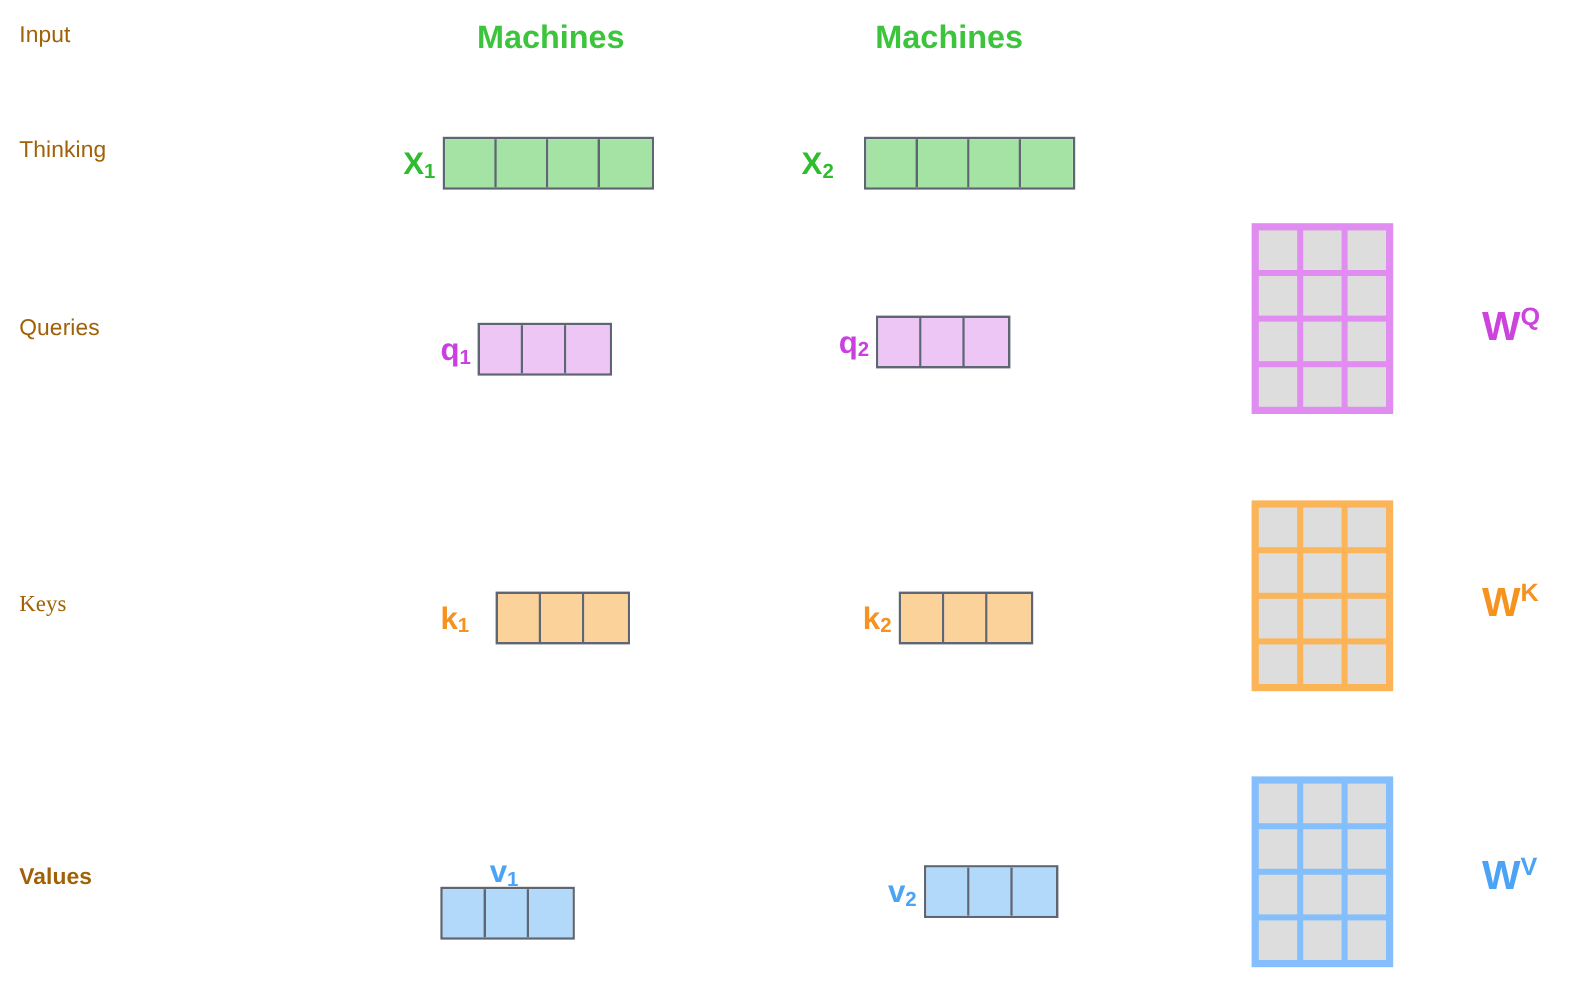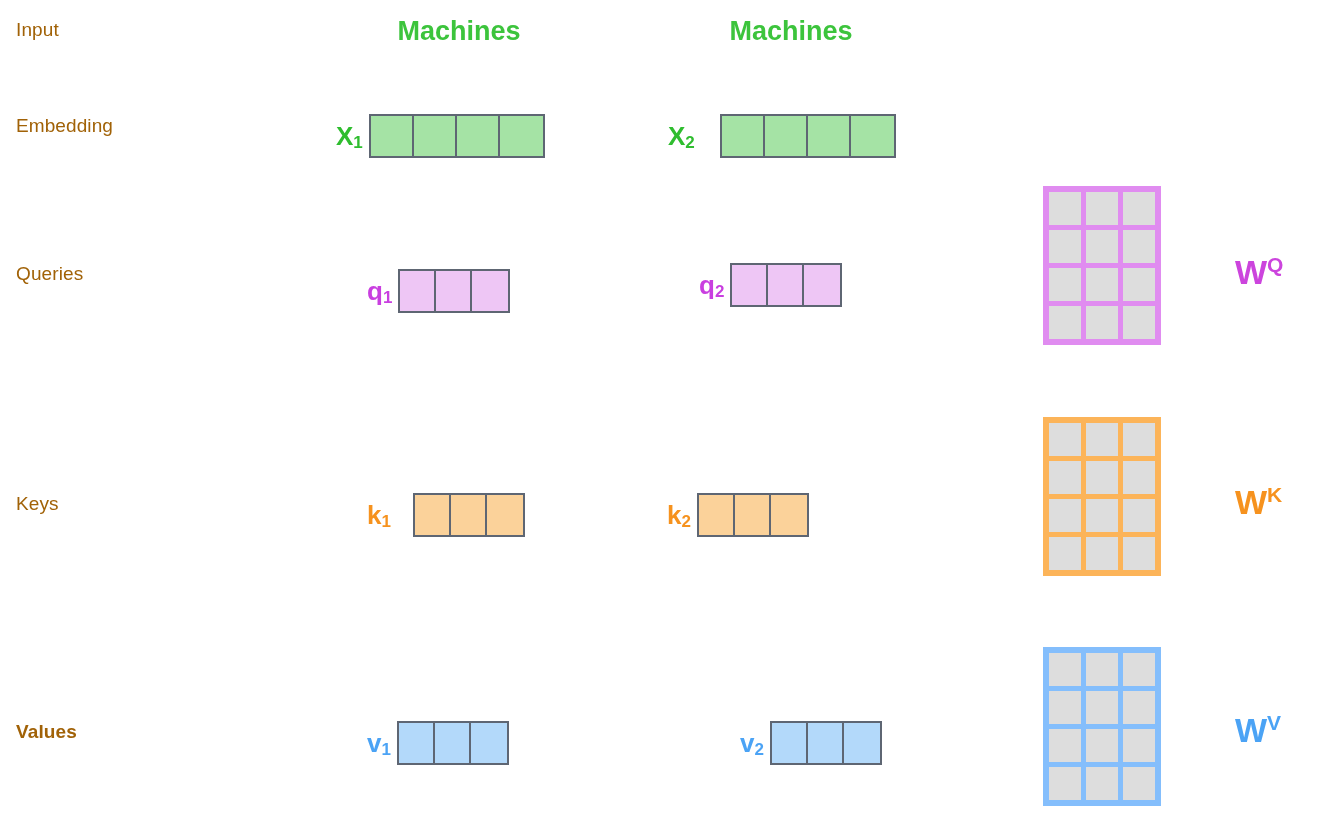--- a/index.html
+++ b/index.html
@@ -125,25 +125,25 @@
   }
   .w-q { color: #cc44dd; }
   .w-k { color: #f6921e; }
   .w-v { color: #4ba3f5; }
 </style>
 </head>
 <body>
 
 <div class="row-label" style="top:20px;">Input</div>
 
-<div class="row-label" style="top:116px;">Embedding</div>
+<div class="row-label" style="top:116px;">Thinking</div>
 
 <div class="row-label" style="top:264px;">Queries</div>
 
-<div class="row-label" style="top:494px;">Keys</div>
+<div class="row-label" style="top:494px;font-family:Liberation Serif, serif;">Keys</div>
 
 <div class="row-label" style="top:722px;font-weight:bold;">Values</div>
 
 <div class="word-header" style="top:18px; left:373px; width:172px;">Machines</div>
 
 <div class="word-header" style="top:18px; left:705px; width:172px;">Machines</div>
 
 <div class="vec emb" style="top:106px; left:336px;">
   <span class="vec-label">
     <span>X</span><sub>1</sub>
@@ -194,32 +194,32 @@
   <span class="vec-label">
     <span>k</span><sub>1</sub>
   </span>
   <span class="vec-cells">
     <span class="cell"></span>
     <span class="cell"></span>
     <span class="cell"></span>
   </span>
 </div>
 
-<div class="vec key" style="top:485px; left:667px;text-align:center;">
+<div class="vec key" style="top:485px; left:719px;text-align:center;">
   <span class="vec-label">
     <span>k</span><sub>2</sub>
   </span>
   <span class="vec-cells">
     <span class="cell"></span>
     <span class="cell"></span>
     <span class="cell"></span>
   </span>
 </div>
 
-<div class="vec val" style="top:713px; left:367px;">
+<div class="vec val" style="top:713px; left:367px;flex-direction:column;">
   <span class="vec-label">
     <span>v</span><sub>1</sub>
   </span>
   <span class="vec-cells">
     <span class="cell"></span>
     <span class="cell"></span>
     <span class="cell"></span>
   </span>
 </div>
 

